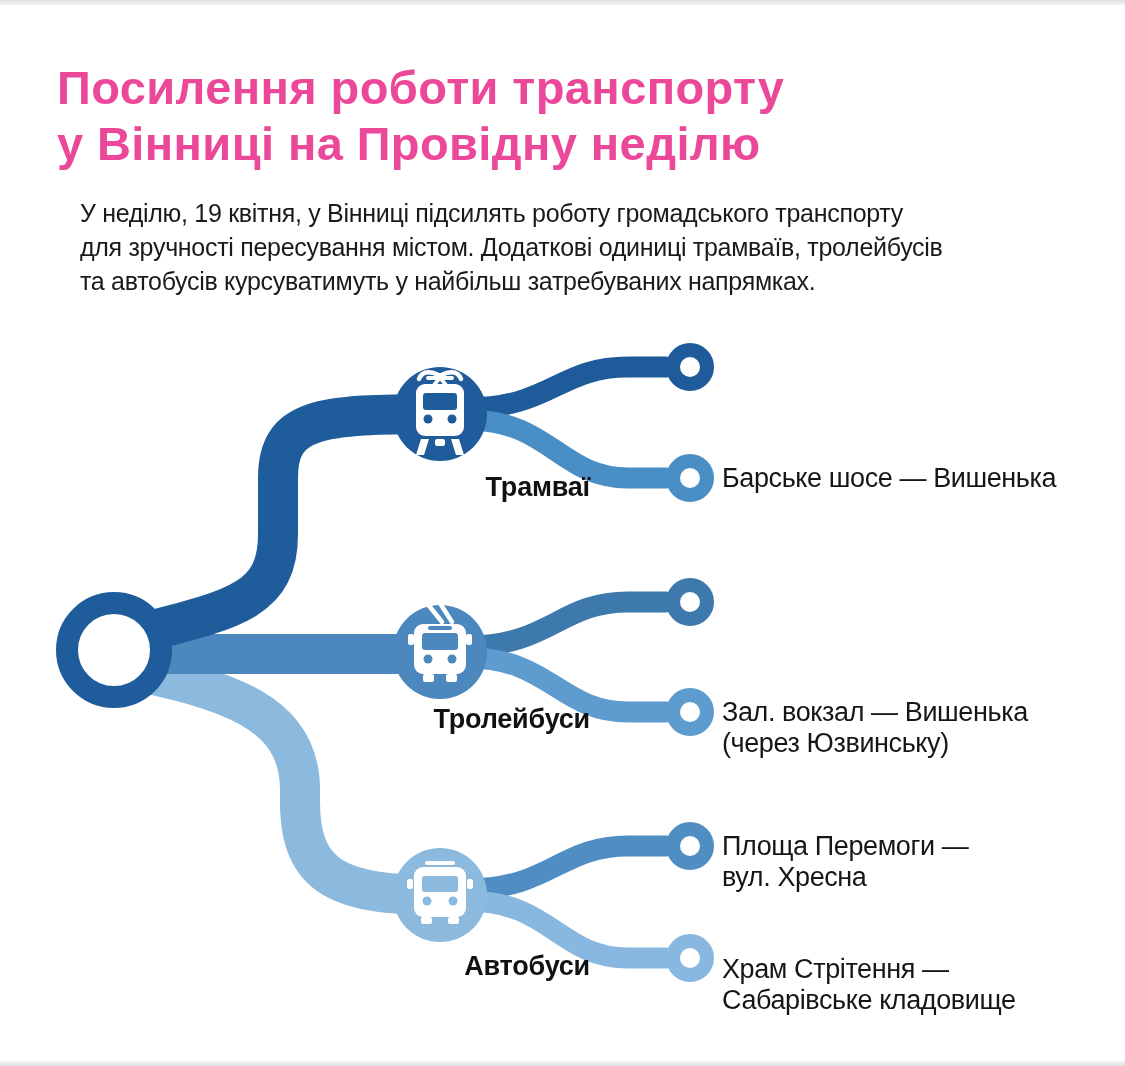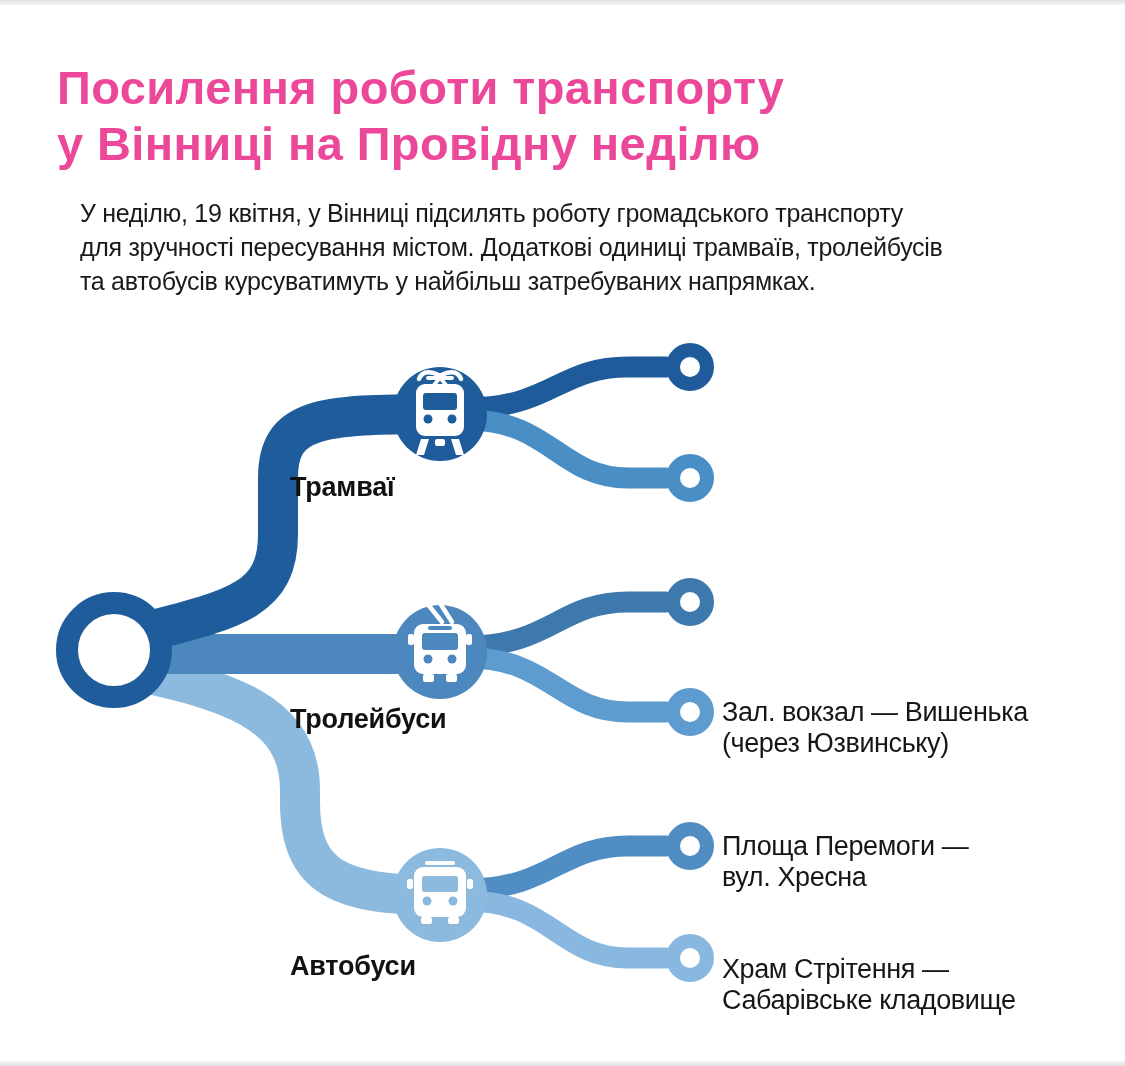--- a/index.html
+++ b/index.html
@@ -15,21 +15,21 @@
     white-space:pre-line;
   }
   .intro-text{
     position:absolute;left:57px;top:196px;width:980px;
     font-size:25px;line-height:34px;letter-spacing:-.3px;color:#1a1a1a;
     white-space:pre-line;
     margin-left:23px;
   }
   .diagram-svg{position:absolute;left:0;top:0;width:1125px;height:1066px;}
   .mode-label{
-    position:absolute;width:300px;text-align:left;
+    position:absolute;width:300px;text-align:right;
     font-size:27px;font-weight:bold;color:#111;letter-spacing:-.2px;
   }
   .route-label{
     position:absolute;left:722px;width:370px;
     font-size:27px;line-height:31px;color:#161616;letter-spacing:-.4px;
     white-space:pre-line;
   }
 </style>
 </head>
 <body>
@@ -111,20 +111,21 @@
       <circle cx="13" cy="6" r="4.5" fill="#8cbade"></circle>
       <rect x="-19" y="22" width="11" height="7" rx="2" fill="#fff"></rect>
       <rect x="8" y="22" width="11" height="7" rx="2" fill="#fff"></rect>
     </g>
   </svg>
 
   <div class="mode-label" style="left:290px;top:472px">Трамваї</div>
   <div class="mode-label" style="left:290px;top:704px">Тролейбуси</div>
   <div class="mode-label" style="left:290px;top:951px">Автобуси</div>
 
+  <div class="route-label" style="top:463px">Барське шосе — Вишенька</div>
   <div class="route-label" style="top:831px">Площа Перемоги —
 вул. Хресна</div>
   <div class="route-label" style="top:697px">Зал. вокзал — Вишенька
 (через Юзвинську)</div>
   <div class="route-label" style="top:954px">Храм Стрітення —
 Сабарівське кладовище</div>
 
 </div>
 
 </body></html>

